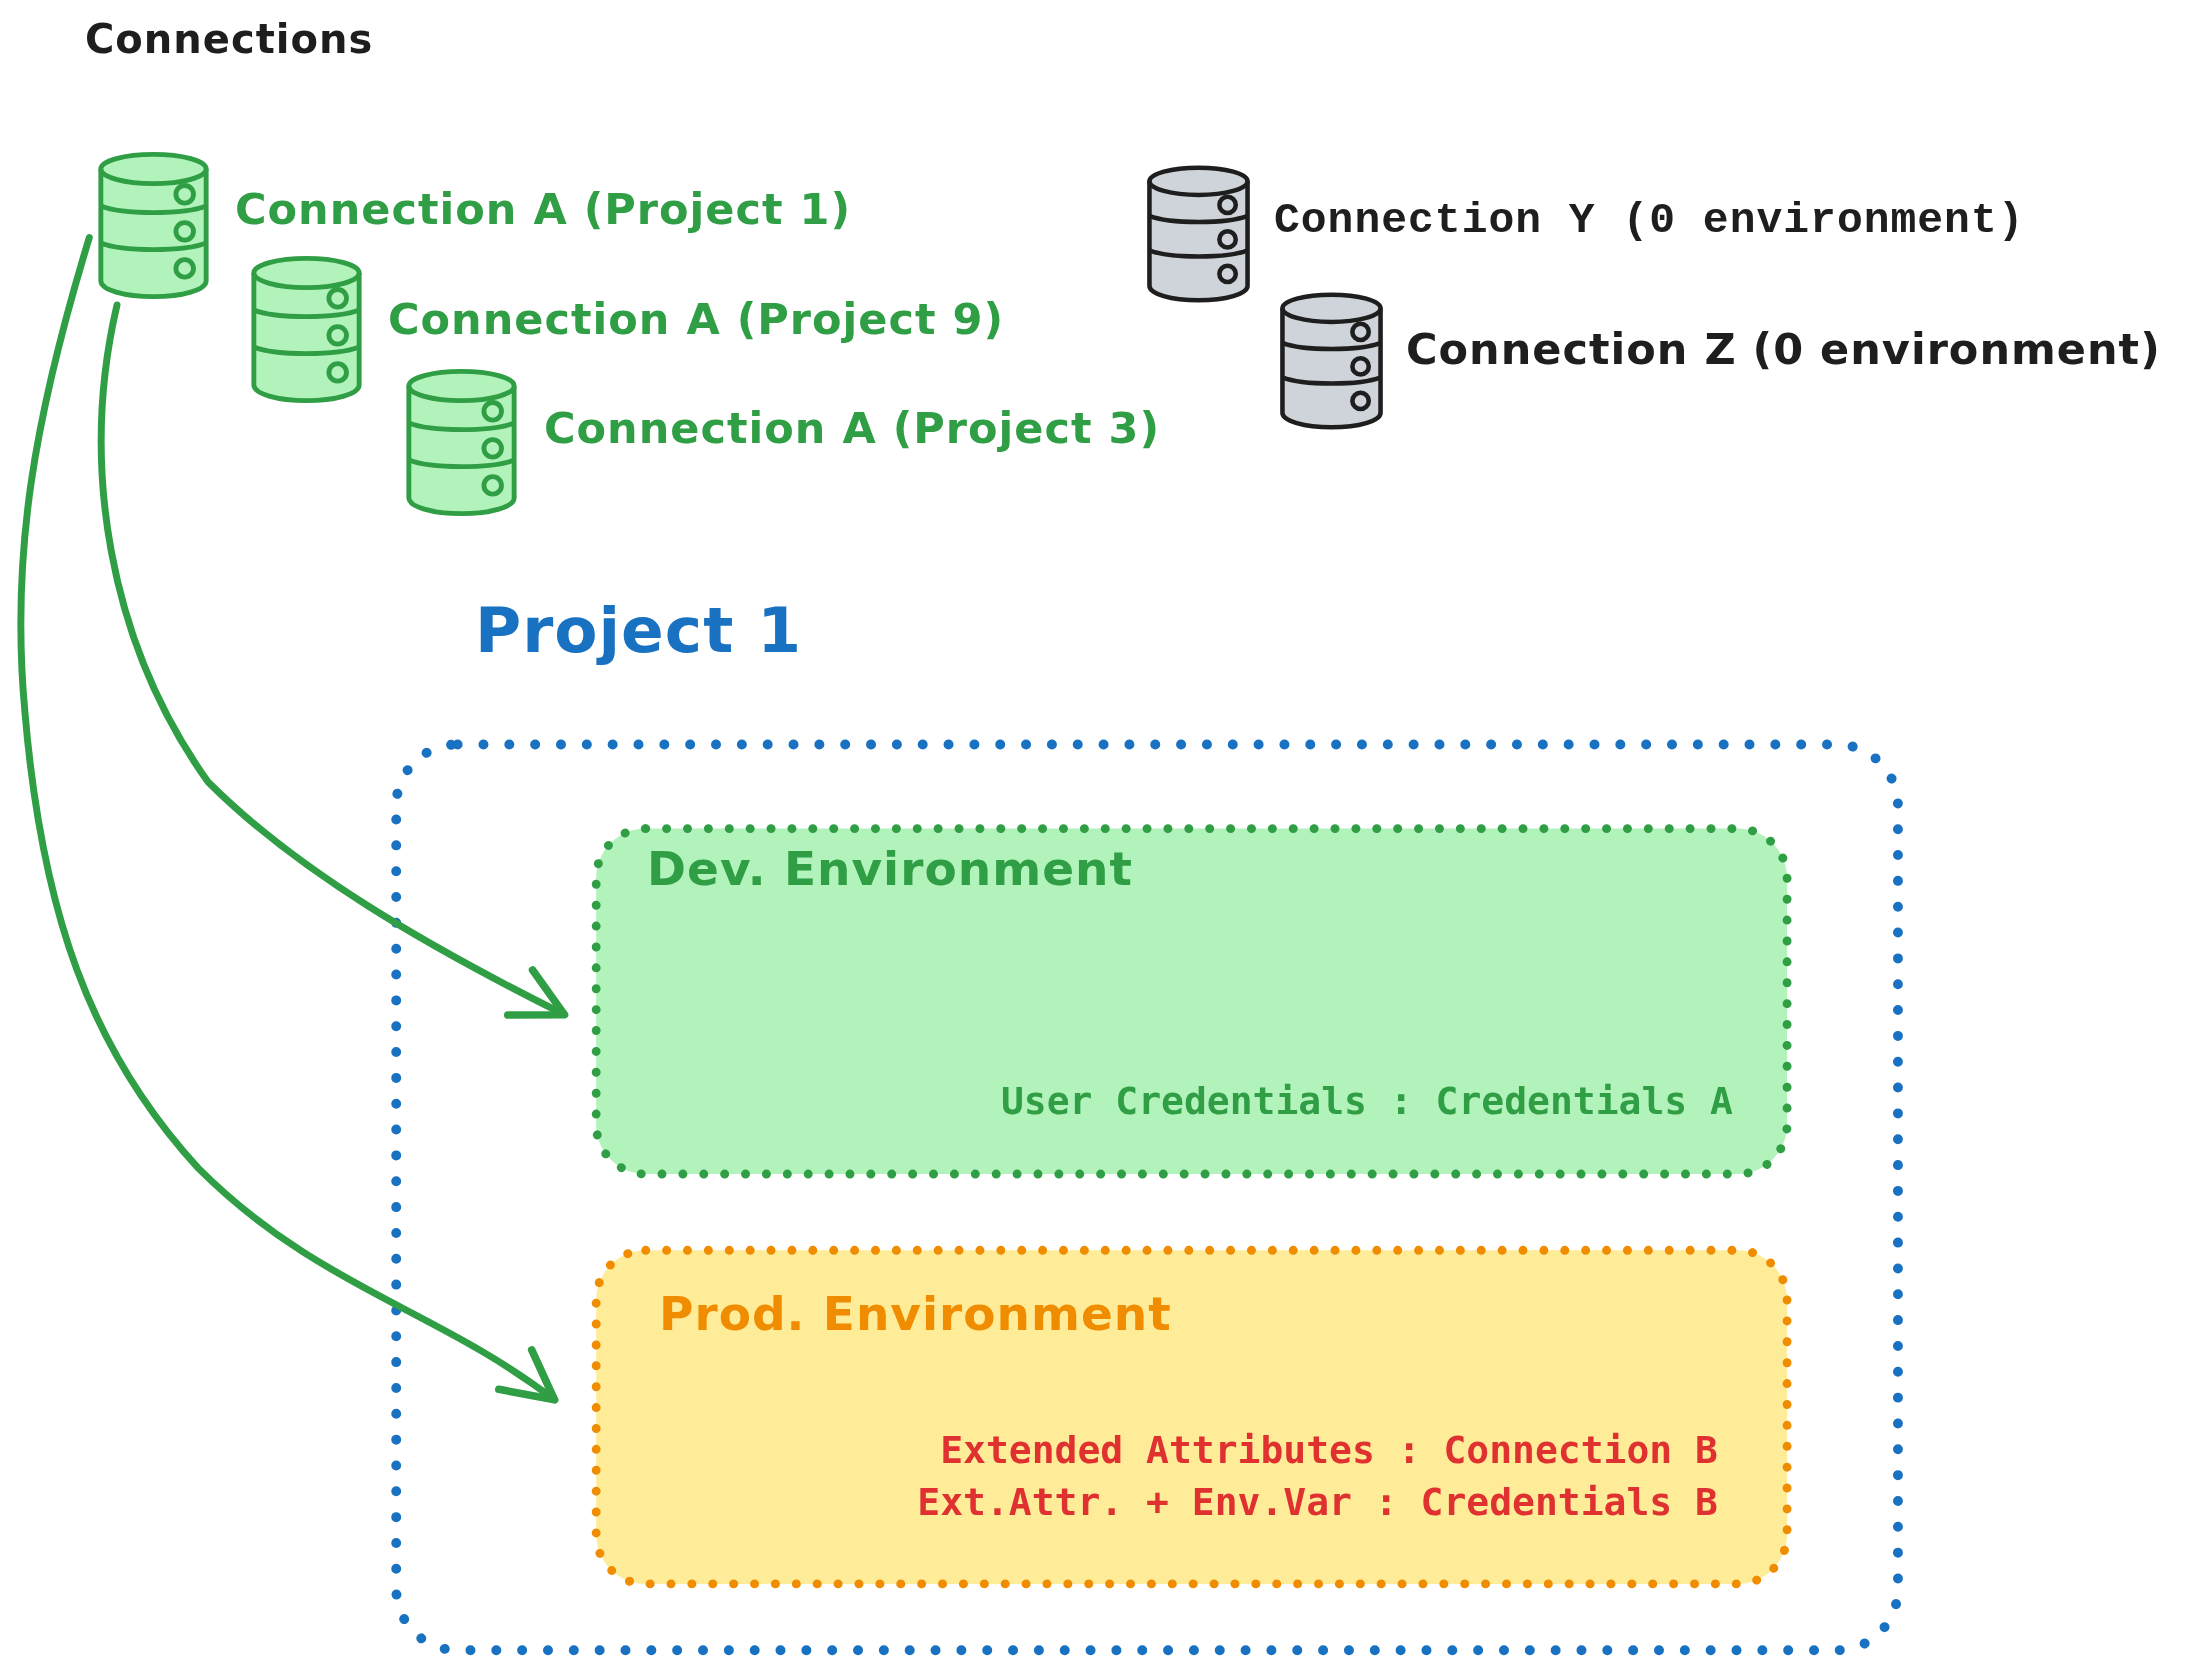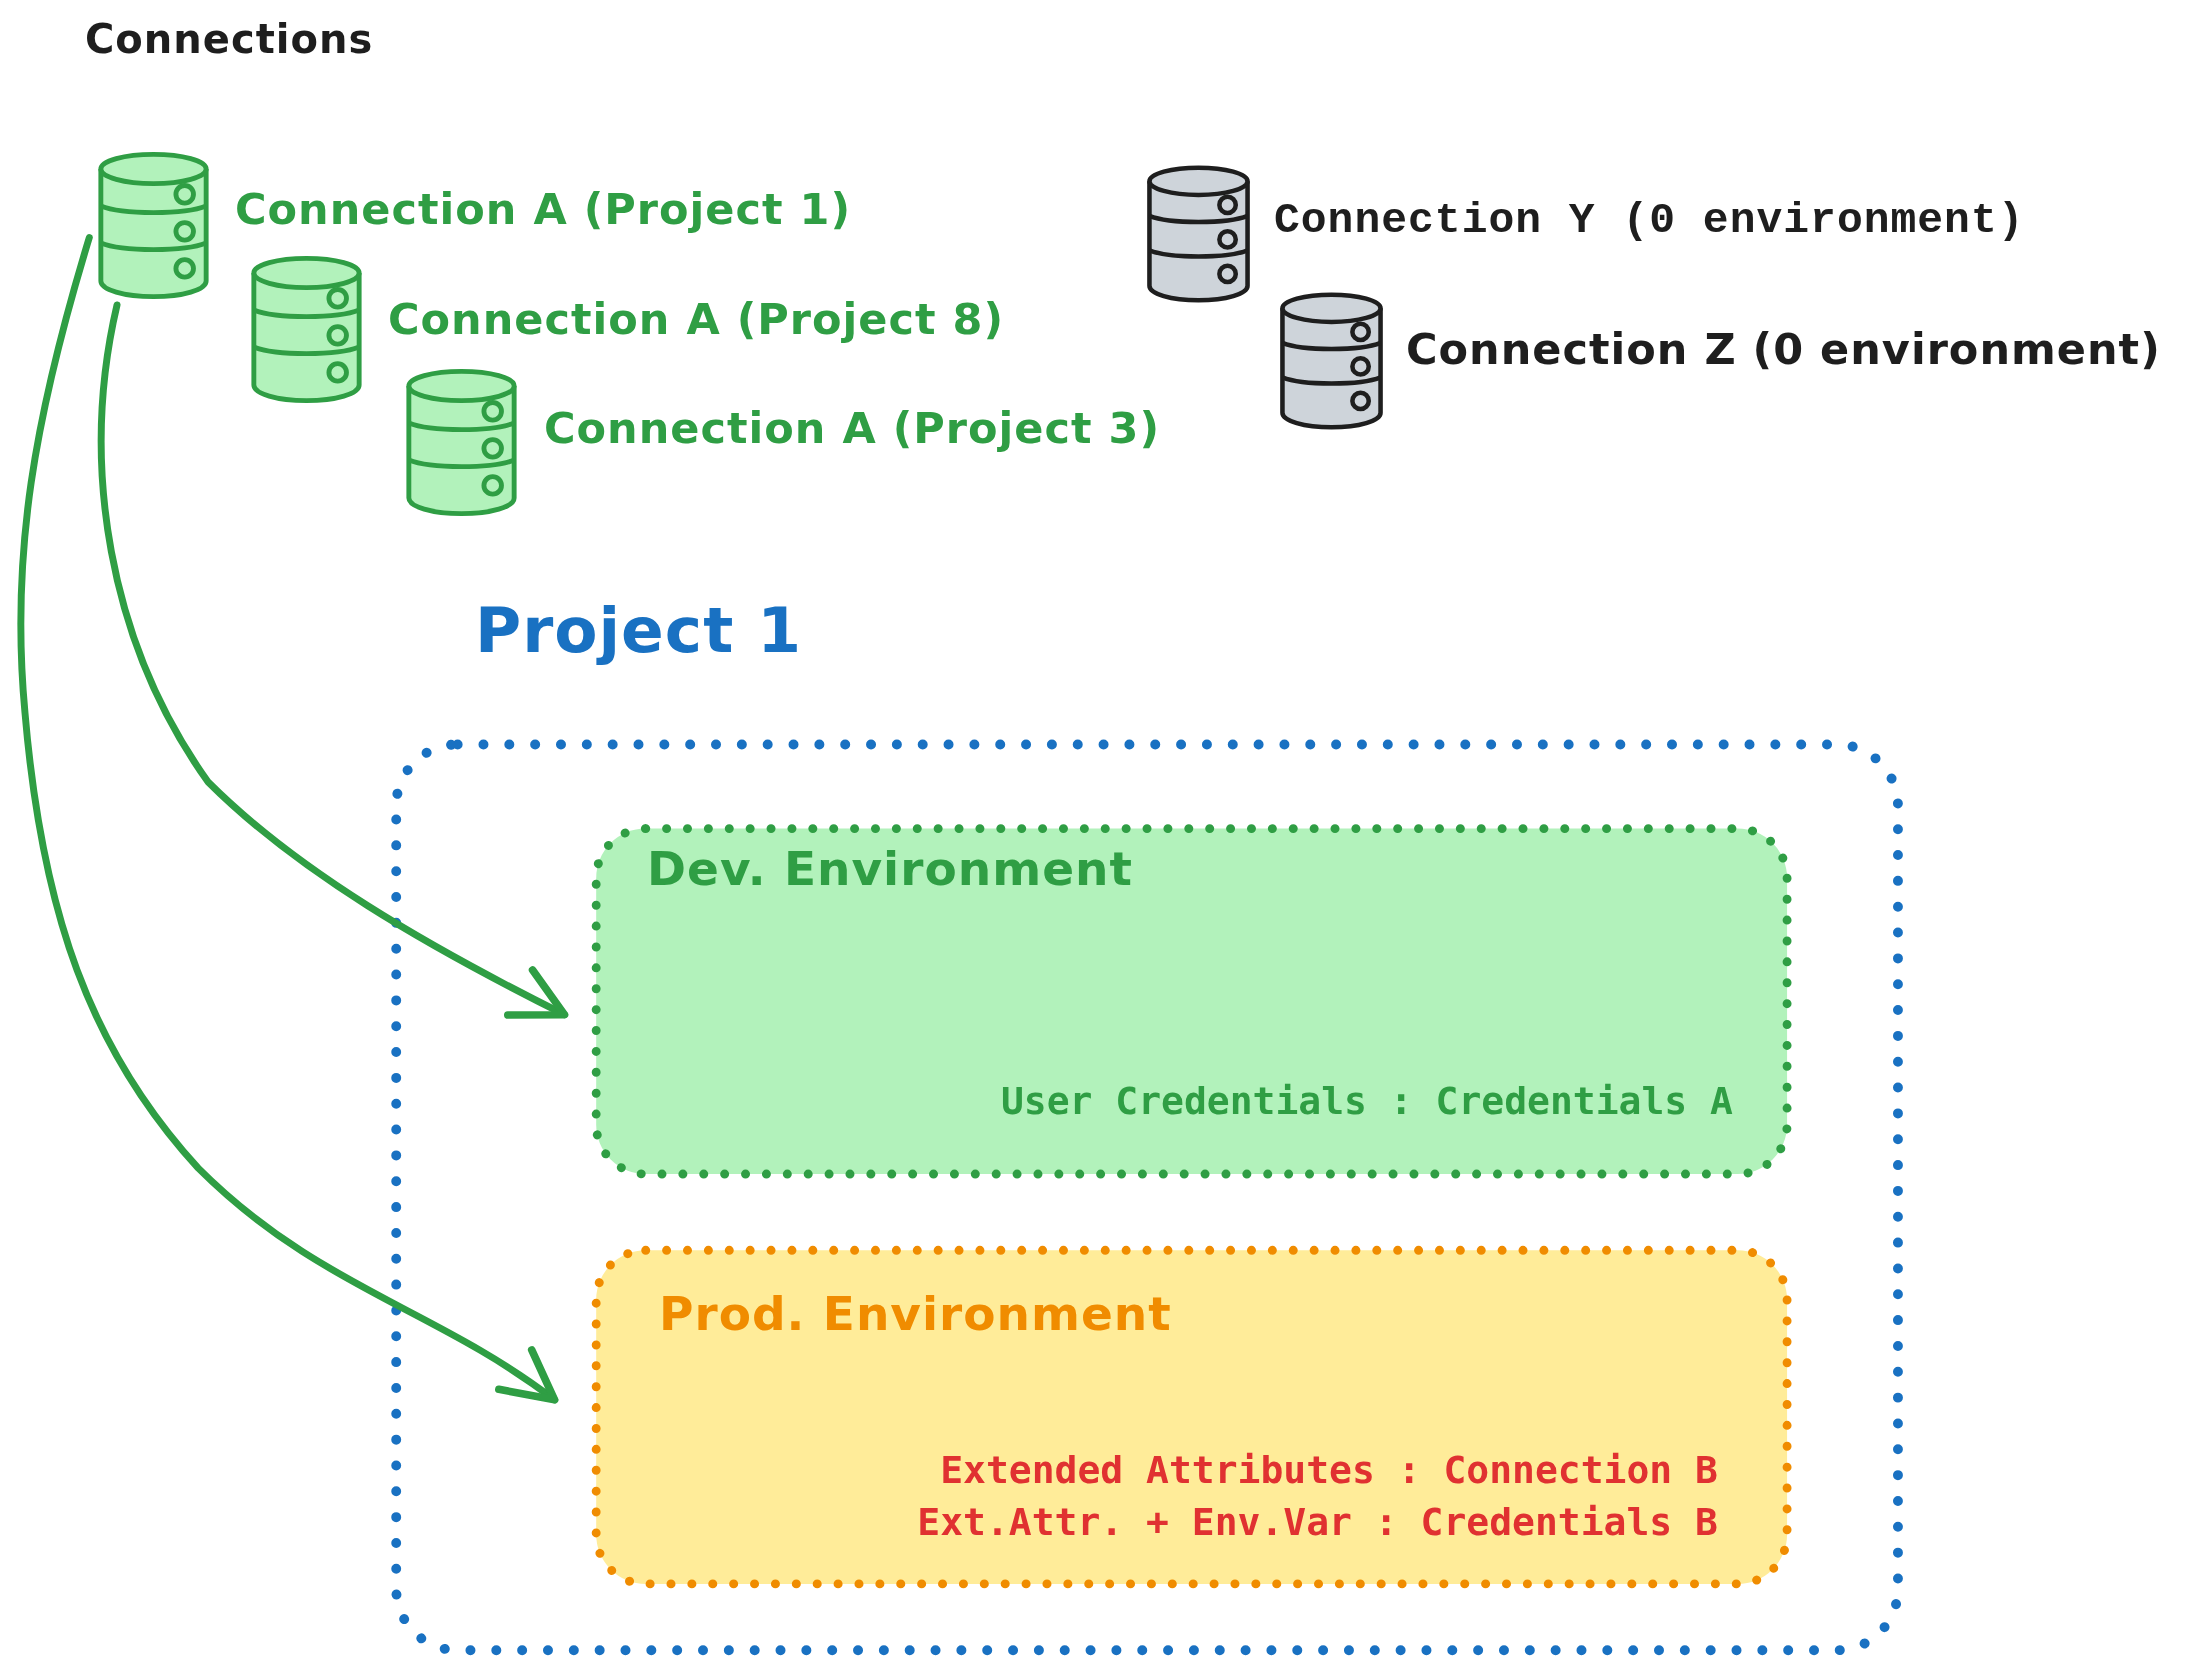--- a/index.html
+++ b/index.html
@@ -44,21 +44,21 @@
   }
   .env-dev .env-title{color:#2f9e44;}
   .env-prod .env-title{left:63px;color:#f08c00;}
   .env-detail{
     position:absolute;
     font-family:"DejaVu Sans Mono","Liberation Mono",monospace;
     font-size:38px;font-weight:600;
     text-align:right;white-space:nowrap;line-height:1.35;
   }
   .env-dev .env-detail{right:54px;bottom:24px;color:#2f9e44;}
-  .env-prod .env-detail{right:69px;bottom:36px;color:#e03131;margin-top:8px;}
+  .env-prod .env-detail{right:69px;bottom:56px;color:#e03131;margin-top:8px;}
 </style>
 </head>
 <body>
 
 <div id="canvas">
 
   <svg id="shapes" viewBox="0 0 2234 1691">
     <defs>
       <marker id="arrowhead" markerUnits="strokeWidth" markerWidth="11" markerHeight="11" refX="8.5" refY="5.5" orient="auto">
         <polyline points="1.5,1.8 8.5,5.5 1.2,9.2" fill="none" stroke="#2f9e44" stroke-width="1.1" stroke-linecap="round" stroke-linejoin="round"></polyline>
@@ -129,21 +129,21 @@
       <ellipse cx="60" cy="20" rx="54" ry="15" fill="#ced4da" stroke="#1e1e1e" stroke-width="5"></ellipse>
       <path d="M6 58 C28 67 92 67 114 58" fill="none" stroke="#1e1e1e" stroke-width="5"></path>
       <path d="M6 96 C28 105 92 105 114 96" fill="none" stroke="#1e1e1e" stroke-width="5"></path>
       <circle cx="92" cy="46" r="9" fill="none" stroke="#1e1e1e" stroke-width="5"></circle>
       <circle cx="92" cy="84" r="9" fill="none" stroke="#1e1e1e" stroke-width="5"></circle>
       <circle cx="92" cy="122" r="9" fill="none" stroke="#1e1e1e" stroke-width="5"></circle>
     </svg>
   </div>
 
   <div class="abs hand conn-label green lbl-a1">Connection A (Project 1)</div>
-  <div class="abs hand conn-label green lbl-a2">Connection A (Project 8)</div>
+  <div class="abs hand conn-label green lbl-a2">Connection A (Project 9)</div>
   <div class="abs hand conn-label green lbl-a3">Connection A (Project 3)</div>
   <div class="abs hand conn-label dark lbl-y">Connection Y (0 environment)</div>
   <div class="abs hand conn-label dark lbl-z">Connection Z (0 environment)</div>
 
   <div class="abs hand project-title">Project 1</div>
 
   <div class="env-box env-dev">
     <div class="env-title">Dev. Environment</div>
     <div class="env-detail">User Credentials : Credentials A</div>
   </div>

